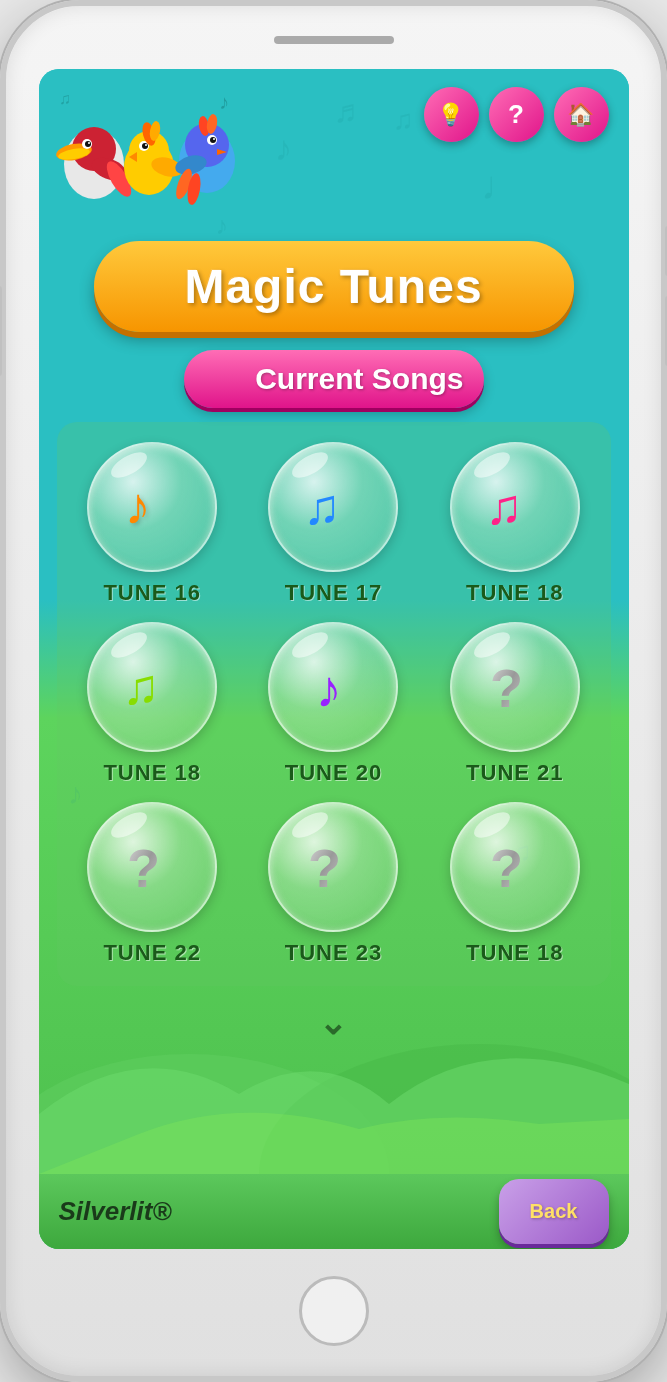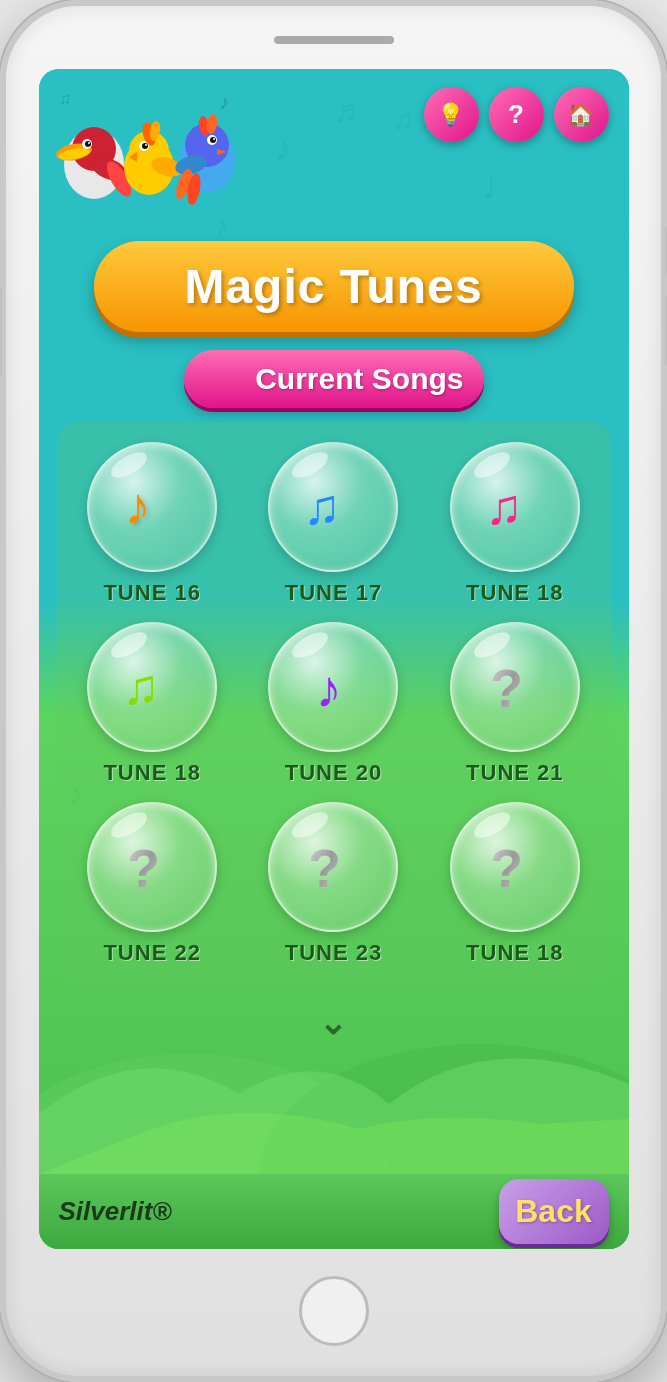--- a/index.html
+++ b/index.html
@@ -267,21 +267,21 @@
       background: linear-gradient(135deg, #c9a0e8, #9b59c8);
       border-radius: 20px;
       display: flex;
       align-items: center;
       justify-content: center;
       cursor: pointer;
       box-shadow: 0 4px 0 #6a2a9a, 0 6px 10px rgba(0,0,0,0.3);
     }
 
     .back-text {
-      font-size: 32px;
+      font-size: 20px;
       font-weight: 900;
       color: #ffe066;
       font-family: 'Arial Rounded MT Bold', Arial, sans-serif;
       text-shadow: 1px 1px 3px rgba(0,0,0,0.3);
     }
 
     
     .hills {
       position: absolute;
       bottom: 75px;

